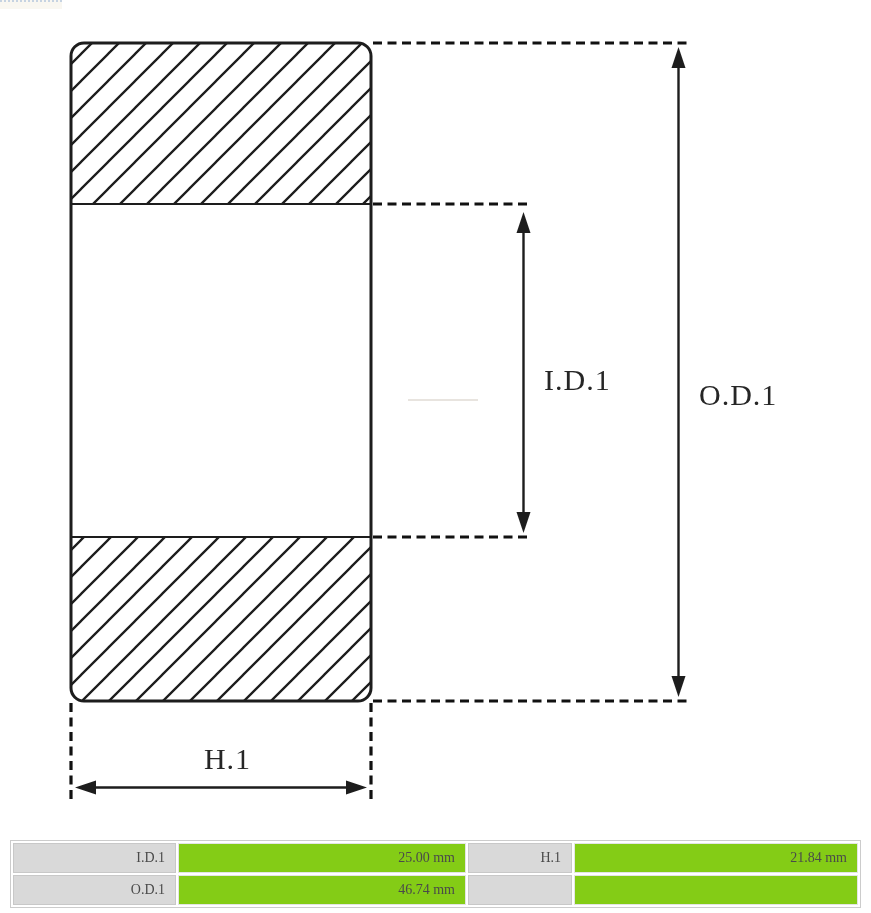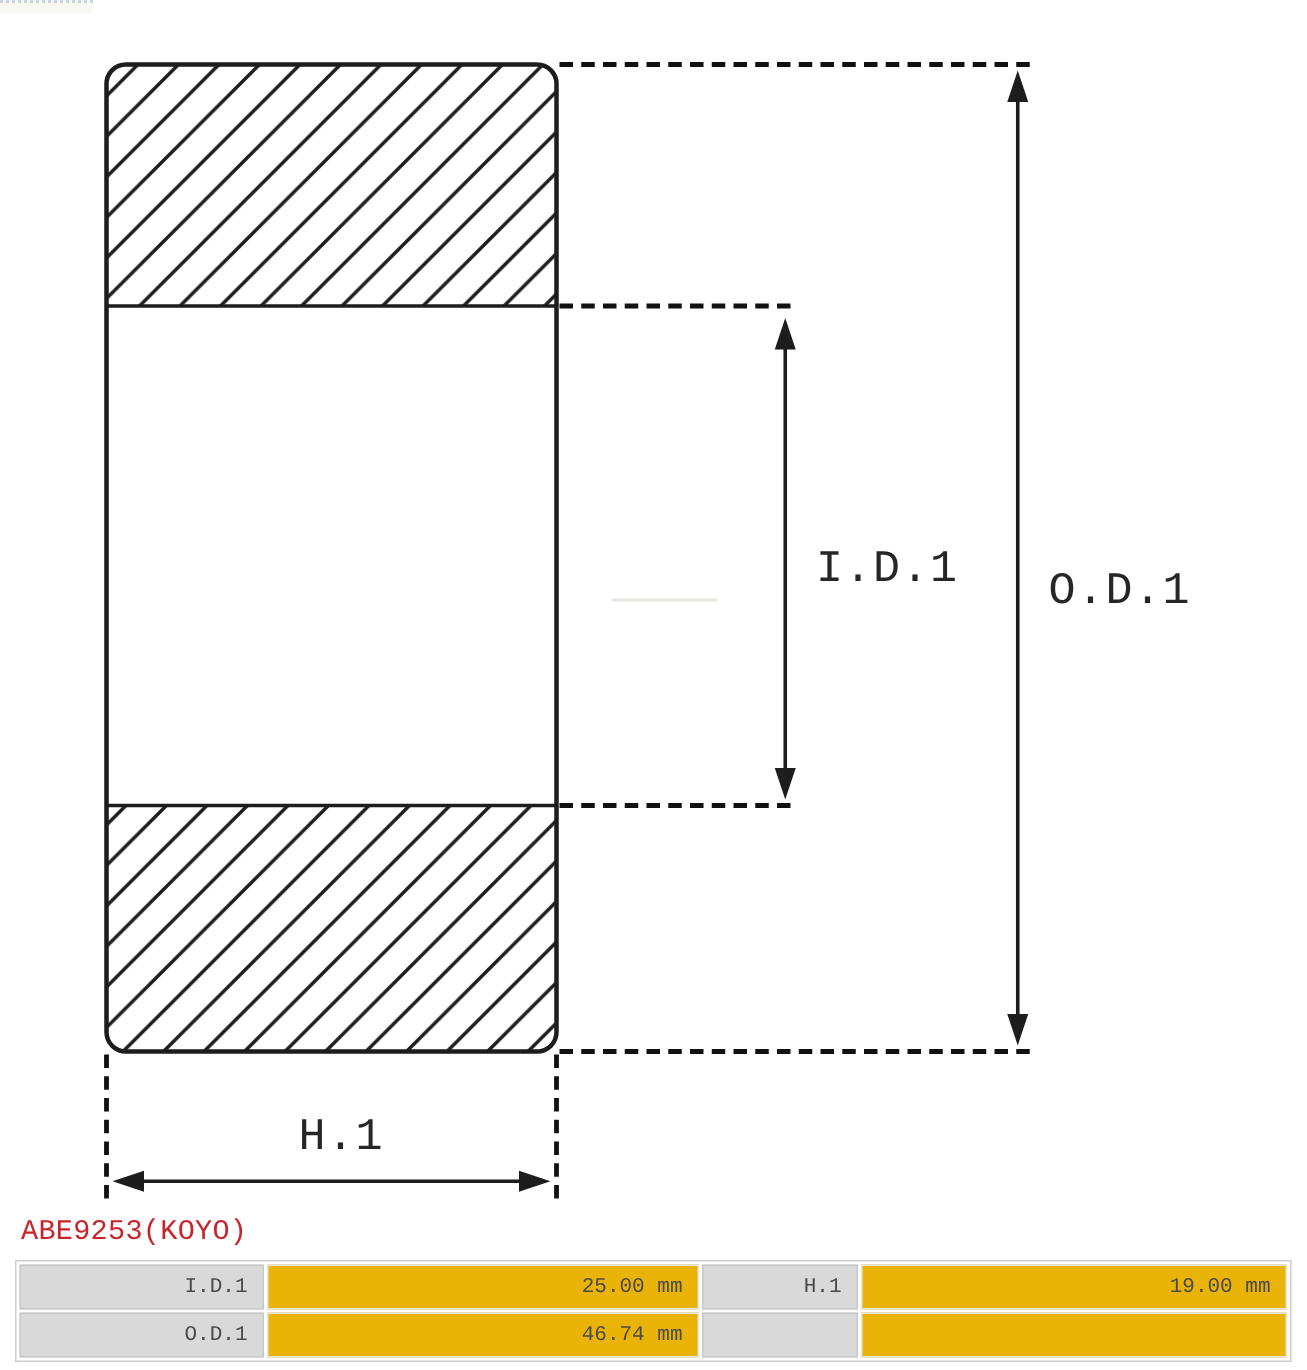--- a/index.html
+++ b/index.html
@@ -1,20 +1,20 @@
 <!DOCTYPE html>
 <html><head>
 <meta charset="utf-8">
 <style>
   html,body{margin:0;padding:0;background:#ffffff;}
   .page{
     position:relative;
     width:871px;height:913px;
     background:#ffffff;
-    font-family:Liberation Mono, monospace;
+    font-family:Liberation Serif, serif;
     overflow:hidden;
   }
   
   .artifact{
     position:absolute;left:0;top:0;width:62px;height:7px;
     border-top:2px dotted #a9bcd4;
     background:#f7f3ea;
     opacity:.65;
   }
   
@@ -59,21 +59,21 @@
     padding:0 10px;
     text-align:right;
     vertical-align:middle;
     white-space:nowrap;
   }
   .specs td.lbl{
     background:#d9d9d9;
     border:1px solid #c8c8c8;
   }
   .specs td.val{
-    background:#eab308;
+    background:#84cc16;
     border:1px solid #e4e4e4;
   }
 </style>
 </head>
 <body>
 
 <div class="page">
 
   <div class="artifact"></div>
 
@@ -126,35 +126,34 @@
       </g>
     </svg>
 
     <div class="watermark-line"></div>
 
     <div class="dim-label label-id">I.D.1</div>
     <div class="dim-label label-od">O.D.1</div>
     <div class="dim-label label-h">H.1</div>
   </div>
 
-  <h2 class="part-title">ABE9253(KOYO)</h2>
 
   <table class="specs">
     <colgroup>
       <col style="width:163px">
       <col style="width:288px">
       <col style="width:104px">
       <col>
     </colgroup>
     <tbody>
       <tr>
         <td class="lbl">I.D.1</td>
         <td class="val">25.00 mm</td>
         <td class="lbl">H.1</td>
-        <td class="val">19.00 mm</td>
+        <td class="val">21.84 mm</td>
       </tr>
       <tr>
         <td class="lbl">O.D.1</td>
         <td class="val">46.74 mm</td>
         <td class="lbl"></td>
         <td class="val"></td>
       </tr>
     </tbody>
   </table>
 

